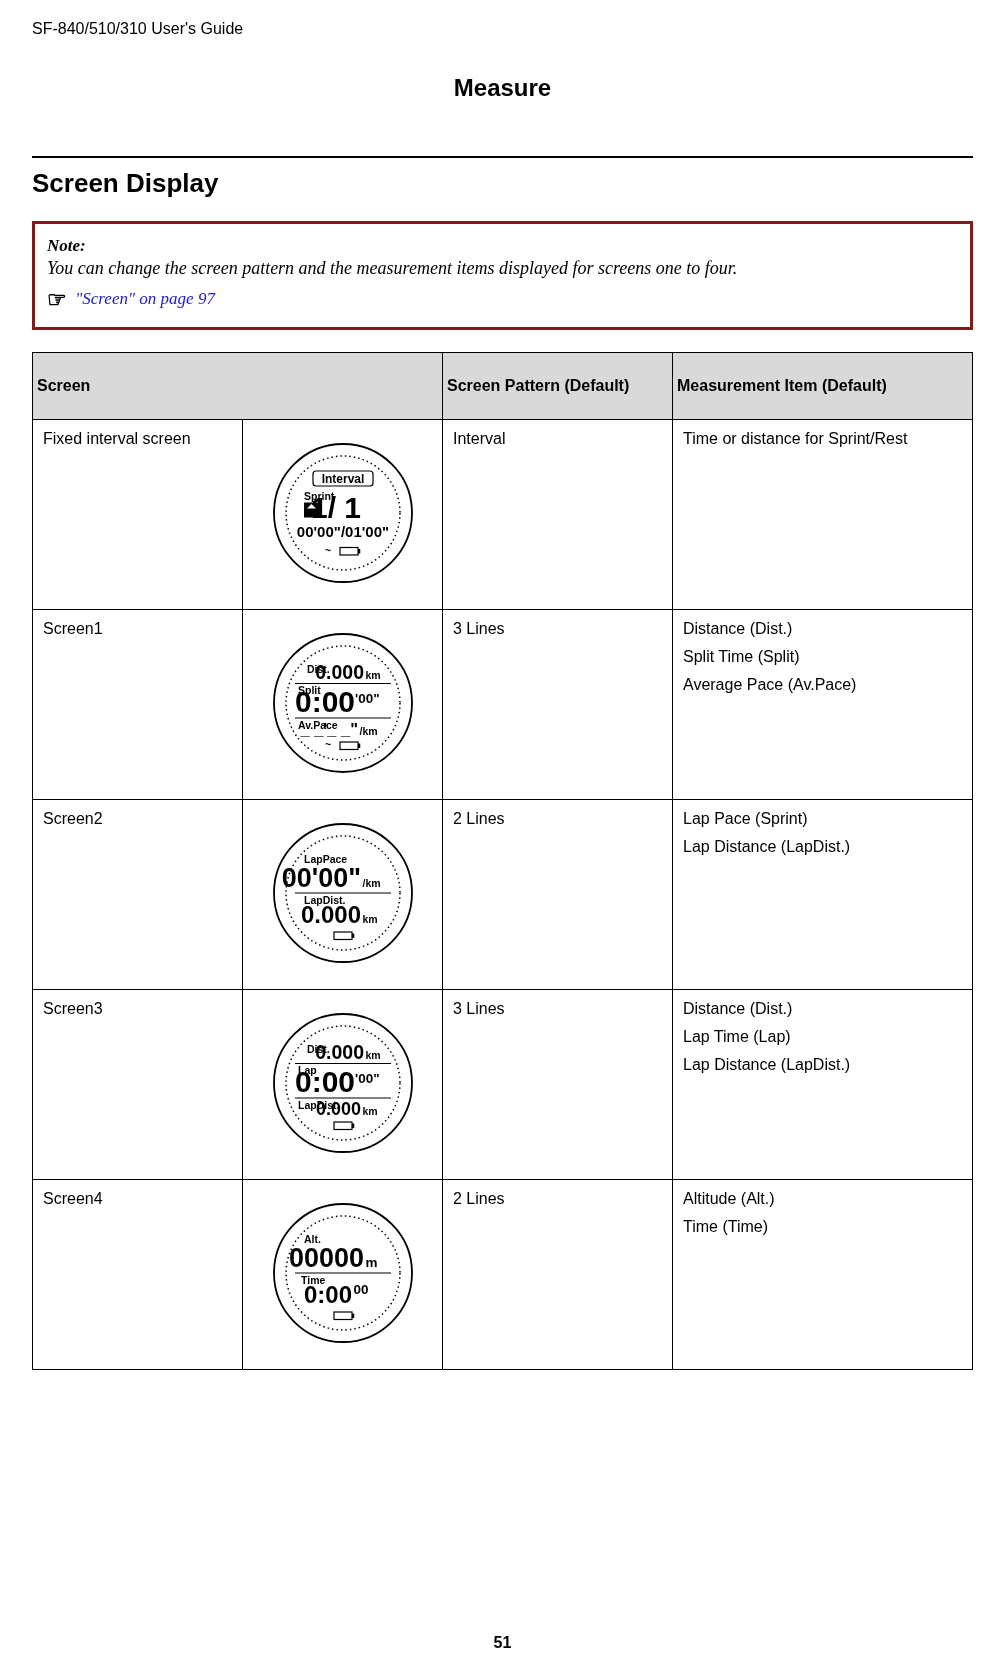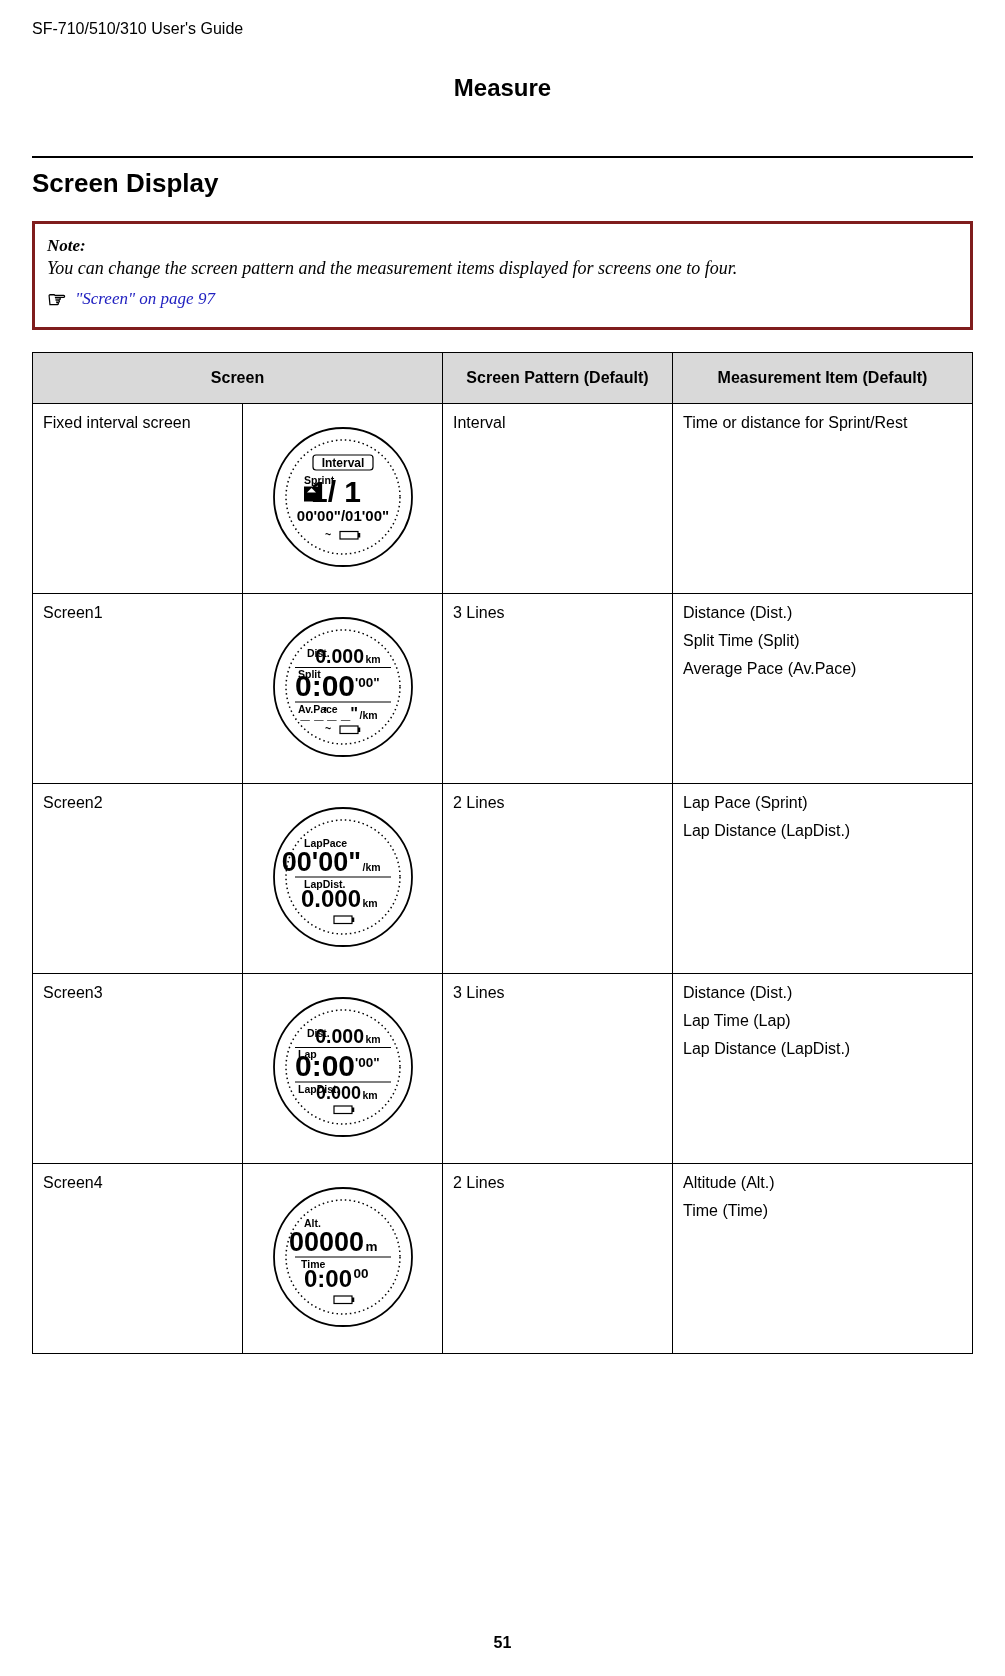--- a/index.html
+++ b/index.html
@@ -83,22 +83,22 @@
     }
     table.screens th, table.screens td {
       border: 1px solid #000;
       vertical-align: top;
       padding: 10px 10px;
       font-size: 16px;
     }
     table.screens th {
       background: #d9d9d9;
       font-weight: 700;
-      text-align: center;
-      padding: 16px 4px;
+      text-align: left;
+      padding: 24px 4px;
     }
     col.c1 { width: 210px; }
     col.c2 { width: 200px; }
     col.c3 { width: 230px; }
     col.c4 { width: auto; }
     .img-cell {
       text-align: center;
       vertical-align: middle !important;
       height: 190px;
       padding: 10px 4px;
@@ -123,21 +123,21 @@
     .lcd-ring { fill: none; stroke: #000; stroke-width: 1; stroke-dasharray: 1 2; }
     .lcd-text { font-family: Arial, sans-serif; font-weight: 700; fill: #000; }
     .lcd-small { font-size: 7px; }
     .lcd-line { stroke: #000; stroke-width: 0.8; }
     .battery { stroke: #000; fill: none; stroke-width: 0.8; }
   </style>
 </head>
 <body>
 
 <div class="page">
-  <div class="header-title">SF-710/510/310     User's Guide</div>
+  <div class="header-title">SF-840/510/310     User's Guide</div>
   <div class="section-title">Measure</div>
 
   <hr class="hr-top">
   <h2 class="h2">Screen Display</h2>
 
 
   <div class="note-box">
     <div class="note-label">Note:</div>
     <div class="note-text">You can change the screen pattern and the measurement items displayed for screens one to four.</div>
     <div>

